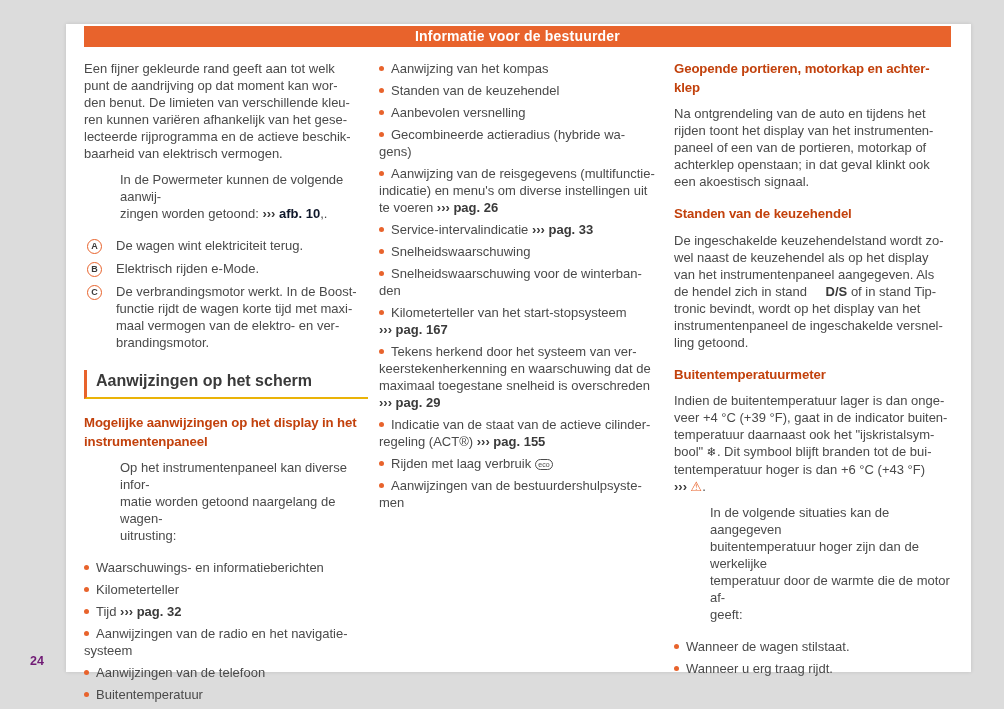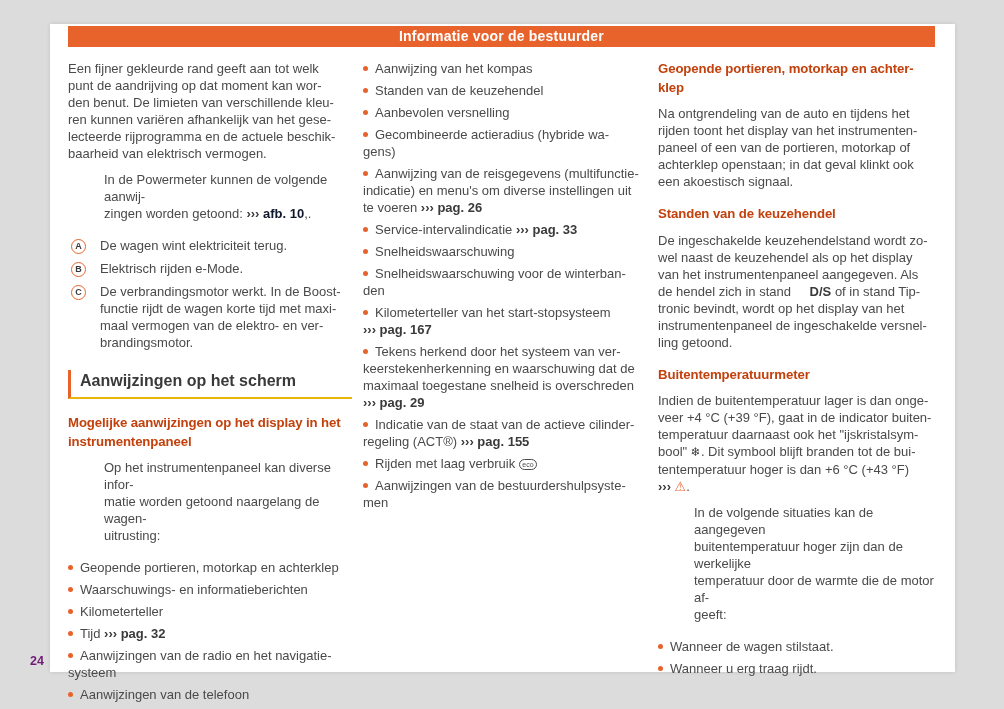--- a/index.html
+++ b/index.html
@@ -1,18 +1,18 @@
 <!DOCTYPE html>
 <html><head>
 <meta charset="utf-8">
 <style>
   html,body{margin:0;padding:0;}
   .canvas{position:relative;width:1004px;height:709px;background:#dcdcdc;overflow:hidden;
           font-family:"Liberation Sans","DejaVu Sans",sans-serif;}
-  .page{position:absolute;left:50px;top:24px;width:905px;height:648px;background:#ffffff;
+  .page{position:absolute;left:66px;top:24px;width:905px;height:648px;background:#ffffff;
         box-shadow:0 0 4px rgba(0,0,0,0.12);}
   .header-bar{position:absolute;left:18px;top:2px;width:867px;height:21px;background:#e8632c;
         color:#ffffff;font-weight:bold;font-size:14px;line-height:21px;text-align:center;letter-spacing:0.2px;}
   .col{position:absolute;top:36px;width:284px;font-size:13px;line-height:17px;color:#4a4a4a;}
   #col1{left:18px;} #col2{left:313px;} #col3{left:608px;}
   .col > :first-child{margin-top:0;}
   .paragraph,.bullet-item,.letter-item,.subheading{white-space:pre-line;}
   .paragraph{margin:0 0 9px 0;}
   .gap-after{margin-bottom:15px !important;margin-left:36px;}
   .subheading{margin:15px 0 8px 0;font-weight:bold;font-size:13.2px;line-height:18.5px;color:#c2410c;letter-spacing:-0.1px;}
@@ -40,37 +40,36 @@
 <div class="canvas">
   <div class="page">
     <div class="header-bar">
       <span>Informatie voor de bestuurder</span>
     </div>
     <div class="col" id="col1">
         <div class="paragraph"><span class="run-normal">Een fijner gekleurde rand geeft aan tot welk
 punt de aandrijving op dat moment kan wor-
 den benut. De limieten van verschillende kleu-
 ren kunnen variëren afhankelijk van het gese-
-lecteerde rijprogramma en de actuele beschik-
+lecteerde rijprogramma en de actieve beschik-
 baarheid van elektrisch vermogen.</span></div>
         <div class="paragraph gap-after"><span class="run-normal">In de Powermeter kunnen de volgende aanwij-
 zingen worden getoond: </span><span class="run-ref">››› </span><span class="run-figref">afb. 10</span><span class="run-normal">,.</span></div>
         <div class="letter-item"><span class="letter-badge">A</span><span class="run-normal">De wagen wint elektriciteit terug.</span></div>
         <div class="letter-item"><span class="letter-badge">B</span><span class="run-normal">Elektrisch rijden e-Mode.</span></div>
         <div class="letter-item"><span class="letter-badge">C</span><span class="run-normal">De verbrandingsmotor werkt. In de Boost-
 functie rijdt de wagen korte tijd met maxi-
 maal vermogen van de elektro- en ver-
 brandingsmotor.</span></div>
         <div class="section-title">Aanwijzingen op het scherm</div>
         <div class="subheading">Mogelijke aanwijzingen op het display in het
 instrumentenpaneel</div>
         <div class="paragraph gap-after"><span class="run-normal">Op het instrumentenpaneel kan diverse infor-
 matie worden getoond naargelang de wagen-
 uitrusting:</span></div>
-        <div class="bullet-item"><span class="bullet-dot"></span><span class="run-normal">Geopende portieren, motorkap en achterklep</span></div>
         <div class="bullet-item"><span class="bullet-dot"></span><span class="run-normal">Waarschuwings- en informatieberichten</span></div>
         <div class="bullet-item"><span class="bullet-dot"></span><span class="run-normal">Kilometerteller</span></div>
         <div class="bullet-item"><span class="bullet-dot"></span><span class="run-normal">Tijd </span><span class="run-ref">››› pag. 32</span></div>
         <div class="bullet-item"><span class="bullet-dot"></span><span class="run-normal">Aanwijzingen van de radio en het navigatie-
 systeem</span></div>
         <div class="bullet-item"><span class="bullet-dot"></span><span class="run-normal">Aanwijzingen van de telefoon</span></div>
         <div class="bullet-item"><span class="bullet-dot"></span><span class="run-normal">Buitentemperatuur</span></div>
       </div>
     <div class="col" id="col2">
         <div class="bullet-item"><span class="bullet-dot"></span><span class="run-normal">Aanwijzing van het kompas</span></div>

